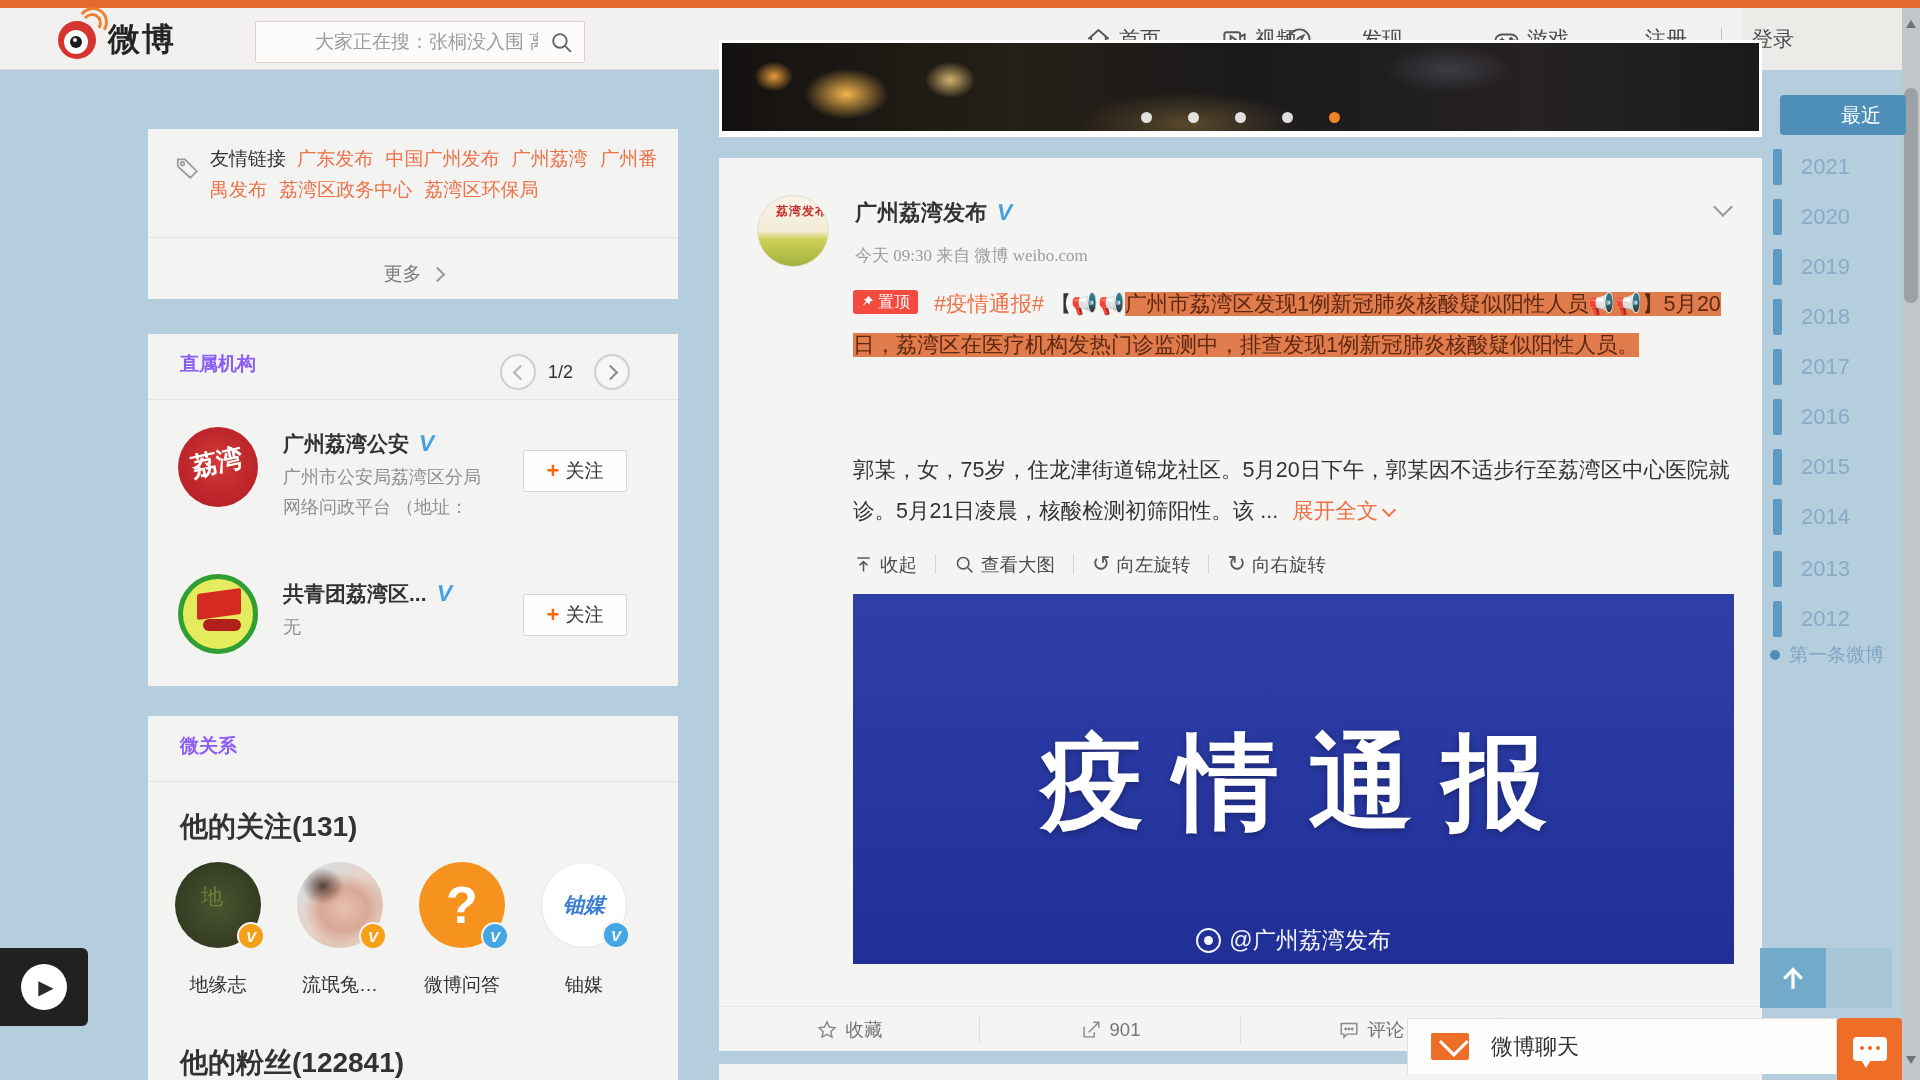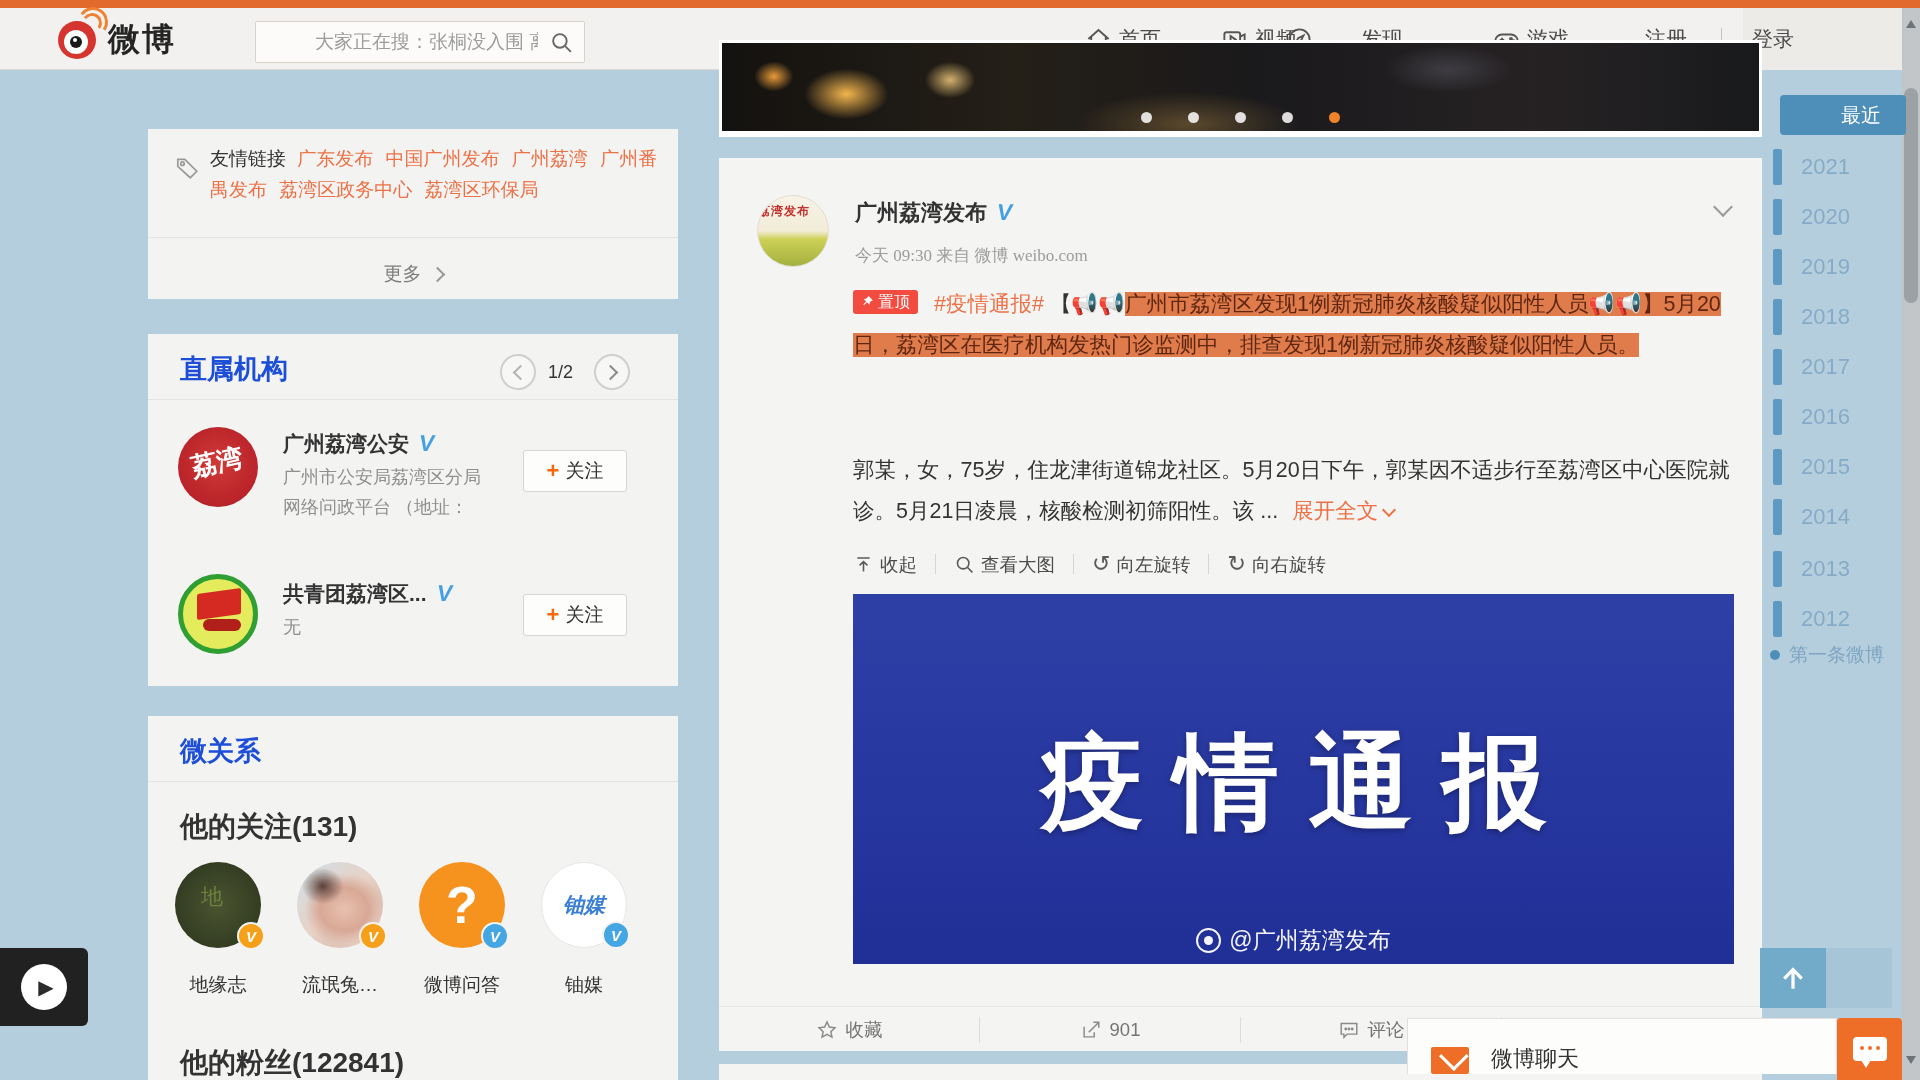--- a/index.html
+++ b/index.html
@@ -50,21 +50,21 @@
   .card1{left:148px;top:85px;width:530px;height:170px;}
   .tag-ic{position:absolute;left:26px;top:26px;width:26px;height:26px;stroke:#9a9a9a;fill:none;stroke-width:1.6;}
   .links-para{position:absolute;left:62px;top:14px;width:448px;font-size:19px;line-height:31px;}
   .links-para .lbl{color:#333;margin-right:6px;}
   .links-para a{color:#ed7146;text-decoration:none;margin-right:7px;cursor:pointer;}
   .more-row{position:absolute;left:0;top:120px;width:100%;height:50px;display:flex;align-items:center;justify-content:center;gap:10px;
     color:#7e7e7e;font-size:19px;cursor:pointer;}
 
   
   .card2{left:148px;top:290px;width:530px;height:352px;}
-  .card-h{position:absolute;left:32px;top:17px;font-size:27px;font-weight:bold;color:#1d4ed8;}
+  .card-h{position:absolute;left:32px;top:17px;font-size:19px;font-weight:bold;color:#8b5cf6;}
   .pager-btn{position:absolute;top:20px;width:36px;height:36px;border:2px solid #cfcfcd;border-radius:50%;box-sizing:border-box;
     display:flex;align-items:center;justify-content:center;cursor:pointer;background:#f7f7f6;}
   .pager-count{position:absolute;top:28px;left:400px;font-size:18px;color:#333;}
   .org-item{position:absolute;left:0;width:100%;}
   .avatar80{position:absolute;left:30px;width:80px;height:80px;border-radius:50%;overflow:hidden;}
   .av-police{background:radial-gradient(circle at 50% 45%,#d03a36 0%,#b9232a 70%,#9e1c22 100%);}
   .av-police i{position:absolute;left:14px;top:18px;width:52px;height:44px;color:#fff;font-style:normal;font-weight:bold;font-size:26px;transform:rotate(-12deg);font-family:"Liberation Serif",serif;}
   .av-youth{background:#e4ec5d;border:5px solid #2f9e33;box-sizing:border-box;}
   .av-youth i{position:absolute;left:14px;top:12px;width:44px;height:26px;background:#d42a22;transform:skewY(-8deg);border-radius:2px;}
   .av-youth b{position:absolute;left:20px;top:40px;width:38px;height:12px;background:#b01f1a;border-radius:6px;}
@@ -114,21 +114,21 @@
   .dots{position:absolute;left:0;bottom:14px;width:100%;display:flex;justify-content:center;gap:36px;}
   .dot{width:11px;height:11px;border-radius:50%;background:rgba(255,255,255,.85);cursor:pointer;}
   .dot.active{background:#f08228;}
 
   
   .post{left:719px;top:158px;width:1043px;height:893px;background:#f4f4f3;}
   .post-collapse{position:absolute;right:28px;top:38px;padding:4px;cursor:pointer;}
   .post-collapse .chev{width:12px;height:12px;border-color:#9a9a9a;}
   .post-avatar{position:absolute;left:38px;top:37px;width:72px;height:72px;border-radius:50%;overflow:hidden;border:1px solid #e2ded2;
      background:linear-gradient(180deg,#f7f3e6 0%,#f2ecd8 50%,#cdd055 62%,#a3b13f 100%);box-sizing:border-box;cursor:pointer;}
-  .post-avatar i{position:absolute;left:0;top:7px;width:100%;text-align:left;font-style:normal;color:#c5302e;font-size:12px;font-weight:bold;letter-spacing:1px;}
+  .post-avatar i{position:absolute;left:0;top:7px;width:100%;text-align:right;font-style:normal;color:#c5302e;font-size:12px;font-weight:bold;letter-spacing:1px;}
   .post-name{position:absolute;left:136px;top:40px;font-size:22px;font-weight:bold;color:#333;cursor:pointer;}
   .post-meta{position:absolute;left:136px;top:86px;font-size:17px;color:#9c9c9c;font-family:Liberation Serif, serif;}
 
   .post-text{position:absolute;left:134px;width:892px;font-size:21.5px;line-height:41px;color:#333;}
   .p1{top:126px;}
   .p2{top:292px;}
   .pin-badge{display:inline-flex;align-items:center;gap:4px;background:#f34b40;color:#fff;font-size:16px;border-radius:3px;
      padding:2px 8px;margin-right:10px;vertical-align:3px;line-height:20px;}
   .hashtag{color:#ed7146;cursor:pointer;}
   .sel{background:#e07b4b;color:#5f2712;}
@@ -169,21 +169,21 @@
 
   
   .play-widget{left:0;top:948px;width:88px;height:78px;background:#212121;border-radius:0 6px 6px 0;display:flex;align-items:center;justify-content:center;cursor:pointer;}
   .play-circle{width:46px;height:46px;border-radius:50%;background:#fff;display:flex;align-items:center;justify-content:center;
      color:#2b2b2b;font-size:20px;padding-left:4px;box-sizing:border-box;}
   .top-btn{left:1760px;top:948px;width:66px;height:60px;background:#72aac9;display:flex;align-items:center;justify-content:center;cursor:pointer;}
   .top-btn svg{width:30px;height:30px;stroke:#fff;stroke-width:2.6;fill:none;}
   .ghost-btn{left:1826px;top:948px;width:66px;height:60px;background:#a6c5d6;cursor:pointer;}
 
   .chatbar{left:1407px;top:1018px;width:430px;height:56px;background:#fdfdfc;border:1px solid #e2e0de;border-bottom:none;box-sizing:border-box;
-     display:flex;align-items:flex-end;cursor:pointer;}
+     display:flex;align-items:center;cursor:pointer;}
   .envelope{position:relative;width:38px;height:27px;background:#ee6d27;border-radius:2px;margin:0 22px 0 23px;}
   .envelope::after{content:"";position:absolute;left:6px;top:5px;width:18px;height:18px;border-right:3px solid #fff;border-bottom:3px solid #fff;
      transform:rotate(45deg) translateY(-9px);transform-origin:center;}
   .chat-lbl{font-size:22px;color:#333;}
   .chat-btn{left:1837px;top:1018px;width:65px;height:62px;background:#ee6d27;border-radius:4px 4px 0 0;
      display:flex;align-items:center;justify-content:center;cursor:pointer;}
   .bubble{position:relative;width:34px;height:24px;background:#fff;border-radius:4px;}
   .bubble::after{content:"";position:absolute;left:8px;bottom:-7px;border-left:5px solid transparent;border-right:5px solid transparent;border-top:8px solid #fff;}
   .bubble i{position:absolute;top:9px;width:4px;height:4px;border-radius:50%;background:#ee6d27;}
   .bubble i:nth-child(1){left:7px;} .bubble i:nth-child(2){left:15px;} .bubble i:nth-child(3){left:23px;}

